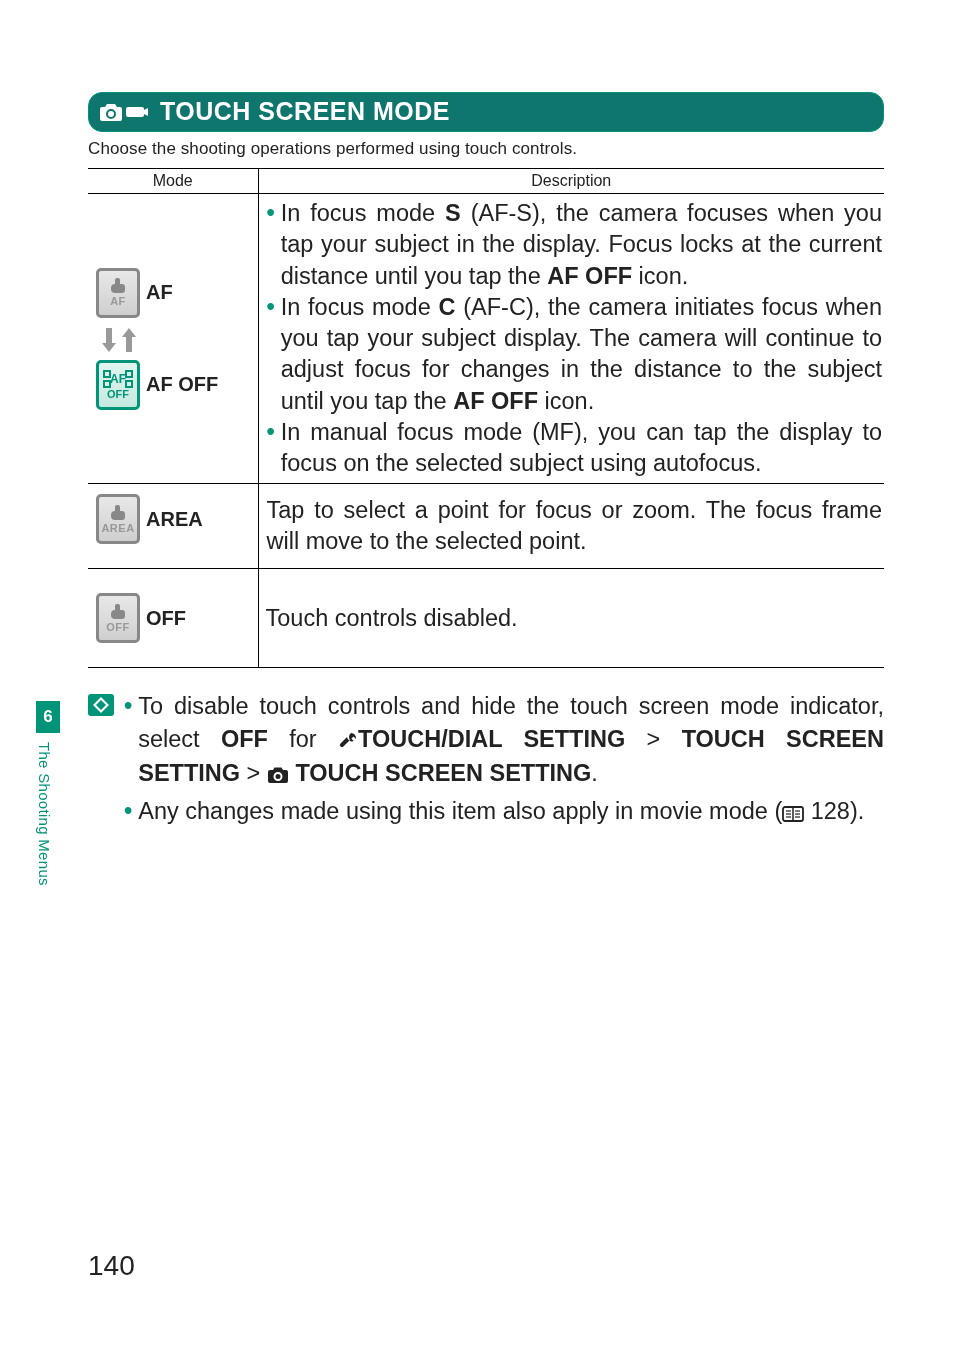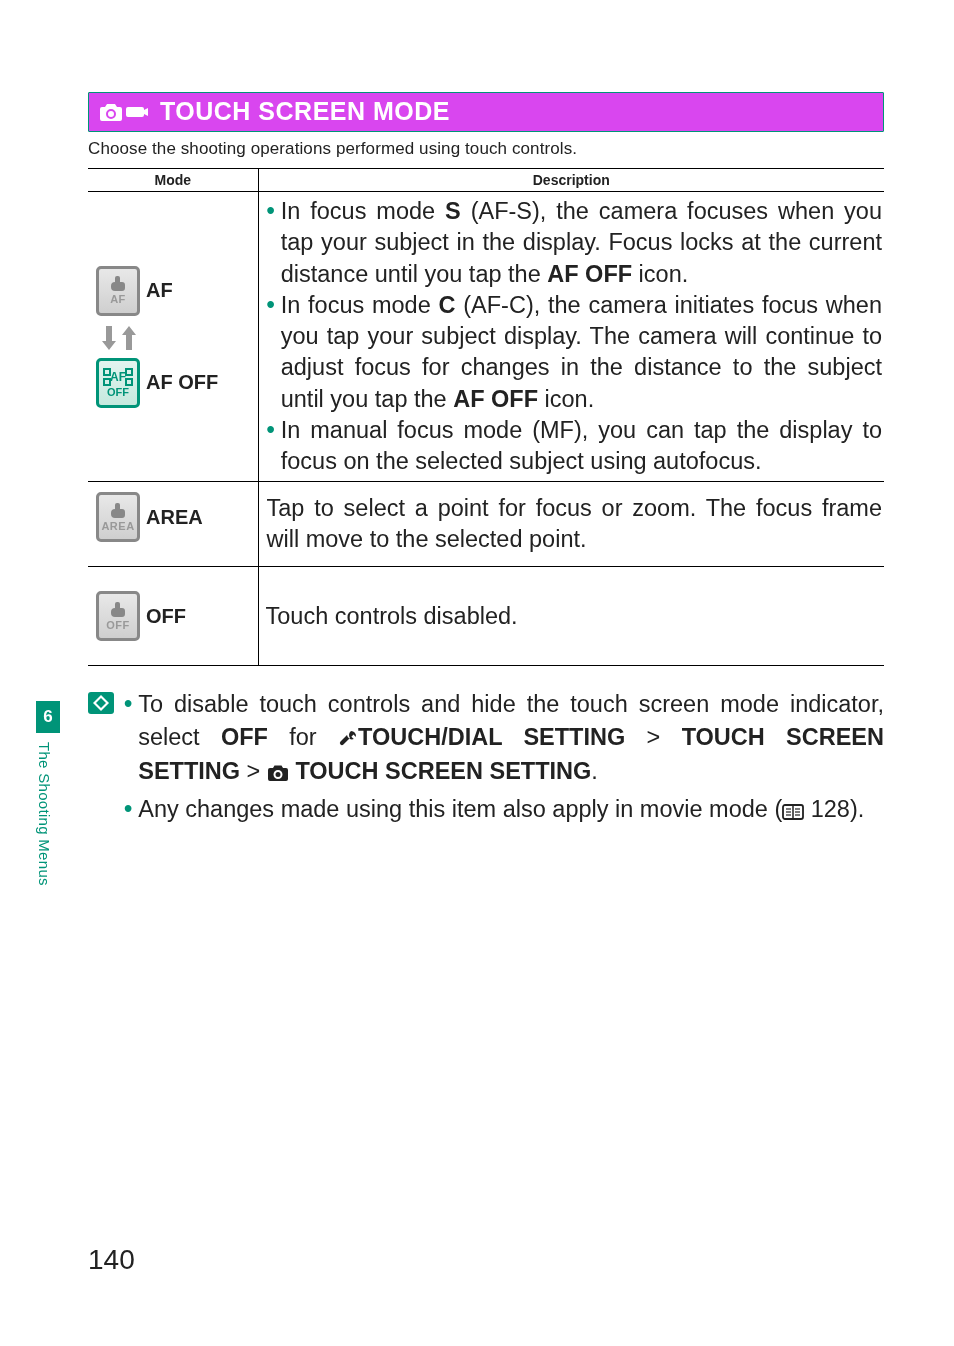--- a/index.html
+++ b/index.html
@@ -1,24 +1,24 @@
 <!DOCTYPE html>
 <html><head>
 <meta charset="utf-8">
 <style>
   * { margin:0; padding:0; box-sizing:border-box; }
   body { width:954px; height:1346px; font-family:"Segoe UI", Arial, sans-serif; color:#222; background:#fff; position:relative; }
   .page { padding:92px 70px 0 88px; }
-  .heading-bar { background:#d946ef; border:1px solid #009478; border-radius:1px; display:flex; align-items:center; padding:4px 10px 5px 10px; margin-bottom:6px; }
+  .heading-bar { background:#0f766e; border:1px solid #009478; border-radius:14px; display:flex; align-items:center; padding:4px 10px 5px 10px; margin-bottom:6px; }
   .heading-icons { display:flex; gap:3px; margin-right:10px; }
   .heading-icons svg { display:block; }
   .heading-text { color:#fff; font-weight:700; font-size:25px; letter-spacing:0.5px; }
   .intro { font-size:17px; line-height:1.3; margin-bottom:8px; letter-spacing:0.1px; }
   table { width:100%; border-collapse:collapse; }
-  th { font-family:"Segoe UI Semibold", Arial, sans-serif; font-weight:700; font-size:14px; padding:3px 0 3px 0; }
+  th { font-family:"Segoe UI Semibold", Arial, sans-serif; font-weight:400; font-size:16px; padding:3px 0 3px 0; }
   th.mode { width:170px; }
   th, td { border-top:1px solid #000; border-bottom:1px solid #000; }
   th.mode, td.mode-cell { border-right:1px solid #000; }
   td { vertical-align:middle; padding:6px 4px 6px 4px; }
   td.mode-cell { text-align:center; padding:10px 0 10px 8px; }
   td.desc-cell { font-size:23.5px; line-height:1.33; padding:4px 2px 4px 8px; vertical-align:top; text-align:justify; }
   td.desc-cell .item { display:flex; }
   td.desc-cell .bullet { color:#009478; font-weight:700; margin:0 6px 0 0; line-height:1.33; }
   td.desc-cell .txt { flex:1; }
   .bold { font-weight:700; }
@@ -43,21 +43,21 @@
   .notes { margin-top:22px; display:flex; gap:10px; }
   .note-icon { width:26px; height:22px; flex-shrink:0; margin-top:4px; }
   .note-body { font-size:23.5px; line-height:1.38; text-align:justify; }
   .note-body .nitem { display:flex; margin-bottom:2px; }
   .note-body .nb { color:#009478; margin-right:6px; font-weight:700; }
   .wrench { display:inline-block; vertical-align:-2px; }
   .cam-inline { display:inline-block; vertical-align:-3px; }
   .book-inline { display:inline-block; vertical-align:-4px; }
   .side-tab { position:absolute; left:36px; top:701px; width:24px; height:32px; background:#009478; color:#fff; font-weight:700; display:flex; align-items:center; justify-content:center; font-size:17px; border-radius:0; }
   .side-text { position:absolute; left:36px; top:736px; writing-mode:vertical-rl; color:#009478; font-size:15px; letter-spacing:0.3px; padding-top:6px; }
-  .page-num { position:absolute; left:88px; bottom:70px; font-size:28px; }
+  .page-num { position:absolute; left:88px; bottom:64px; font-size:28px; }
 </style>
 </head>
 <body>
 
 <div class="page">
   <div class="heading-bar">
     <span class="heading-icons">
       <svg width="24" height="20" viewBox="0 0 24 20">
           <path fill="#fff" d="M3 5h3l2-3h8l2 3h3a2 2 0 0 1 2 2v10a2 2 0 0 1-2 2H3a2 2 0 0 1-2-2V7a2 2 0 0 1 2-2zm9 2a5 5 0 1 0 0 10 5 5 0 0 0 0-10zm0 2a3 3 0 1 1 0 6 3 3 0 0 1 0-6z"></path>
         </svg>

